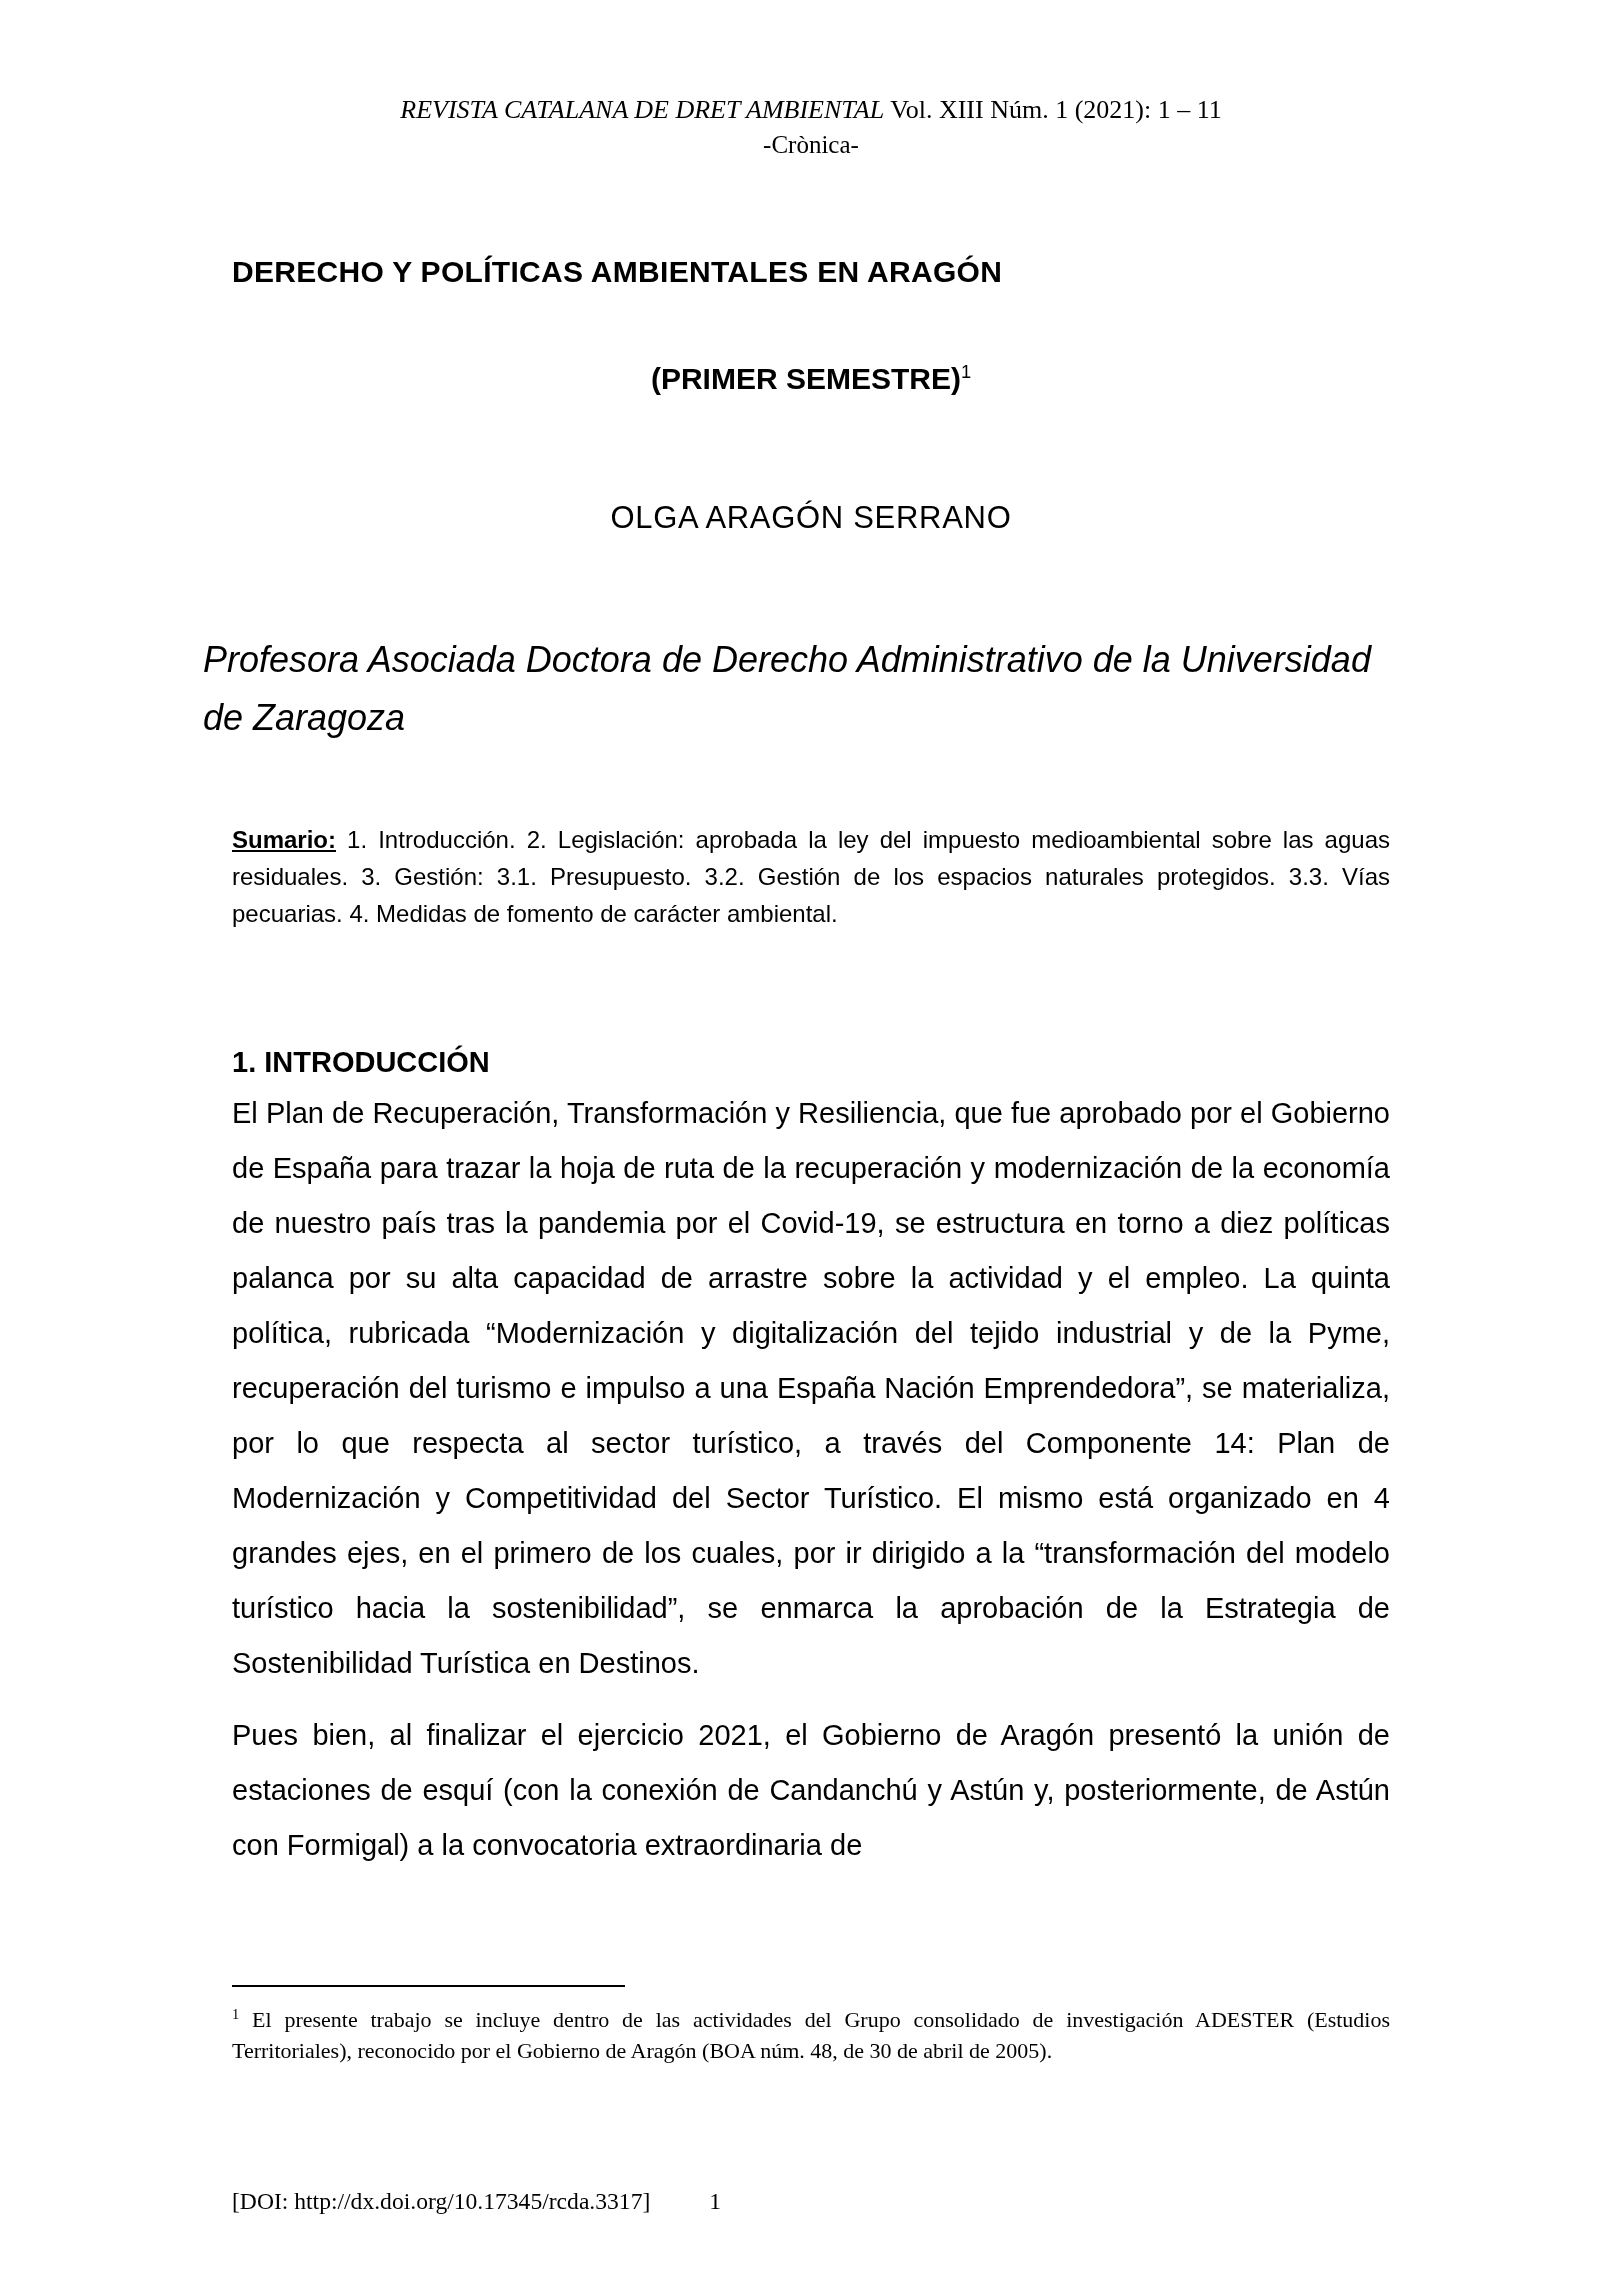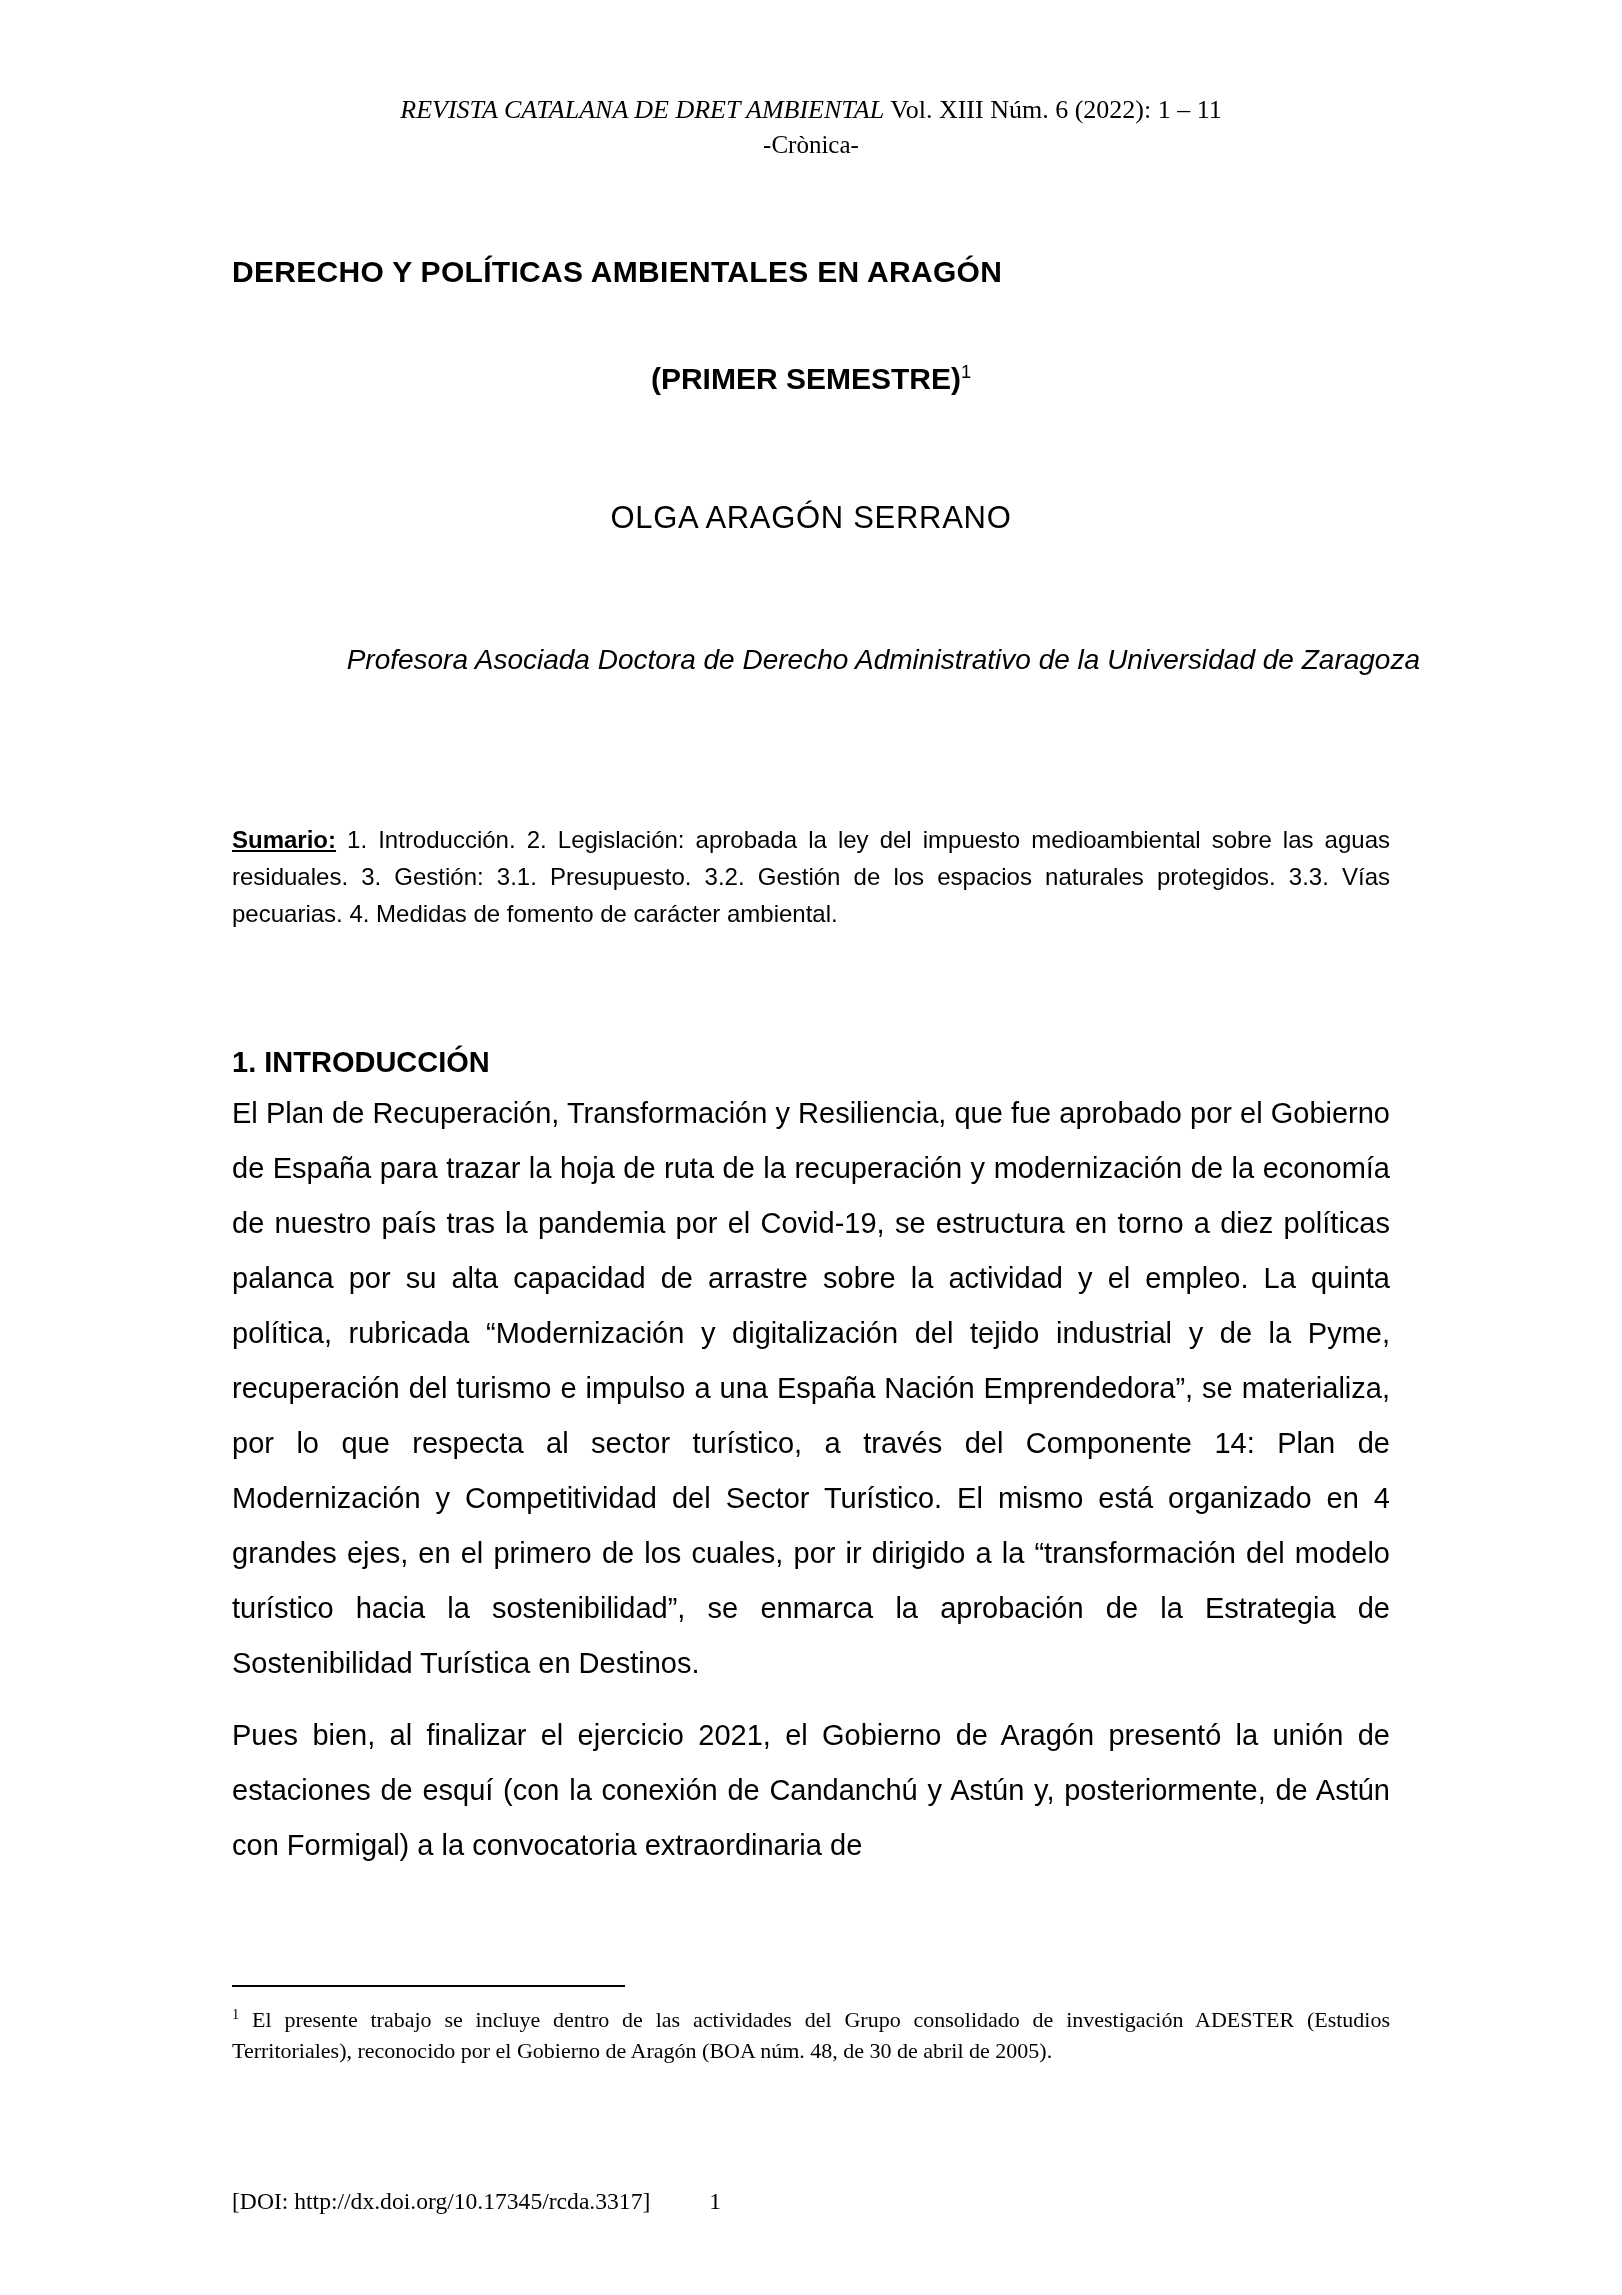--- a/index.html
+++ b/index.html
@@ -101,22 +101,22 @@
     font-size: 27.5px;
     font-style: italic;
     line-height: 39px;
   }
 
   .author-affiliation {
     position: absolute;
     left: 203px;
     top: 631px;
     width: 1217px;
-    text-align: right;
-    font-size: 28px;
+    text-align: left;
+    font-size: 36px;
     font-style: italic;
     line-height: 58px;
   }
 
   
   .sumario {
     position: absolute;
     left: 232px;
     top: 821px;
     width: 1158px;
@@ -198,21 +198,21 @@
     display: inline-block;
     margin-left: 59px;
   }
 </style>
 </head>
 <body>
 
 <div class="page">
 
   <div class="running-head">
-    <span class="journal">REVISTA CATALANA DE DRET AMBIENTAL</span><span class="issue"> Vol. XIII Núm. 6 (2022): 1 – 11</span>
+    <span class="journal">REVISTA CATALANA DE DRET AMBIENTAL</span><span class="issue"> Vol. XIII Núm. 1 (2021): 1 – 11</span>
   </div>
   <div class="running-head-sub">-Crònica-</div>
 
   <h1 class="doc-title">DERECHO Y POLÍTICAS AMBIENTALES EN ARAGÓN</h1>
 
   <h2 class="doc-subtitle">
     <span>(PRIMER SEMESTRE)</span><sup class="fnmark">1</sup>
   </h2>
 
   <div class="author-name">OLGA ARAGÓN SERRANO</div>

